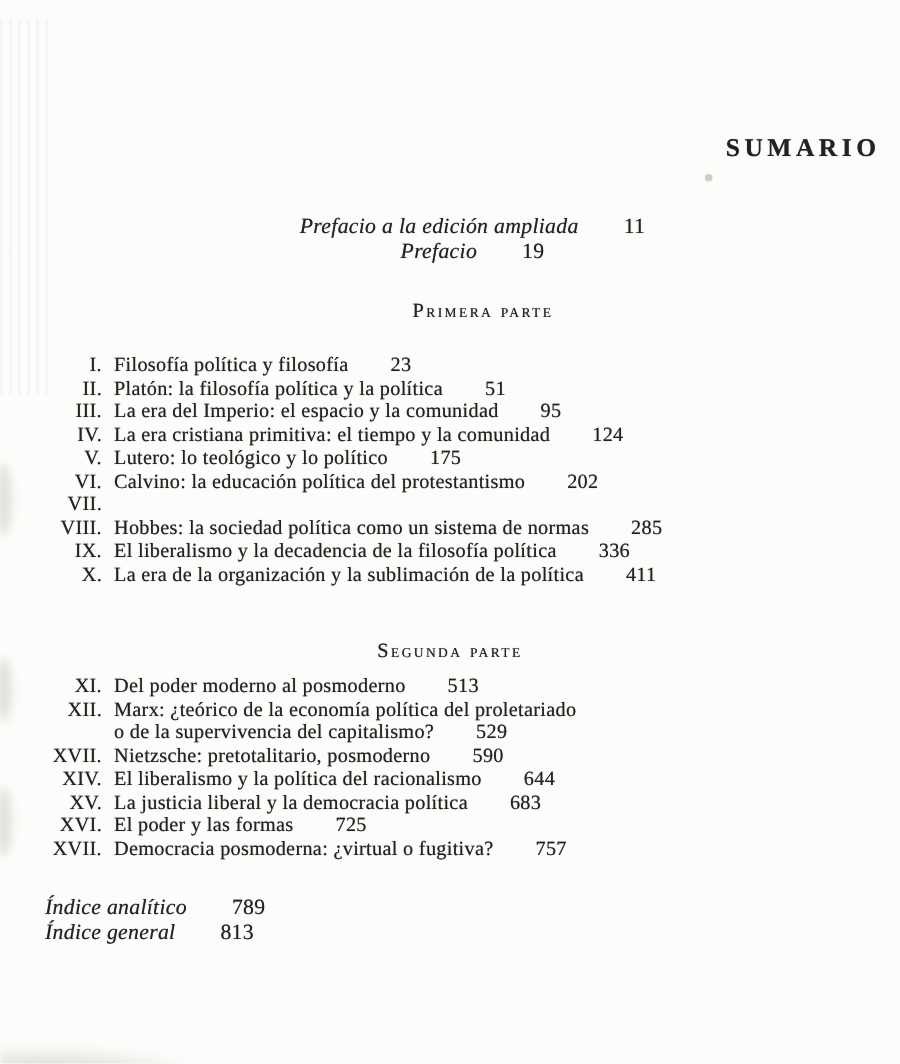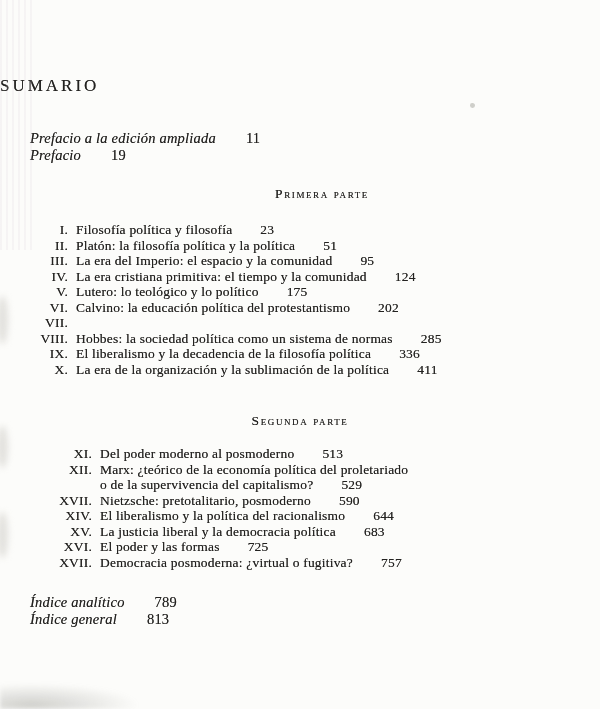--- a/index.html
+++ b/index.html
@@ -43,50 +43,50 @@
   .speck {
     position: absolute; left: 470px; top: 103px;
     width: 5px; height: 5px;
     background: #a9a9a2; border-radius: 45% 55% 50% 50%;
     opacity: 0.55;
     pointer-events: none;
   }
 
   
   .title {
-    margin: 0;
+    margin: 13px;
     padding-top: 76px;
-    text-align: left;
+    text-align: right;
     font-size: 17px;
     line-height: 20px;
-    font-weight: normal;
+    font-weight: bold;
     letter-spacing: 3px;
   }
-  .front-matter { margin-top: 34px; }
+  .front-matter { margin-top: 34px; text-align: center; }
   .back-matter  { margin-top: 24px; }
   .fm-line {
     padding-left: 30px;
     font-style: italic;
     font-size: 14.5px;
     line-height: 17px;
     letter-spacing: 0.2px;
   }
   .fm-line .page-num { font-style: normal; margin-left: 30px; }
 
   .part-heading {
     text-align: center;
     font-variant: small-caps;
     font-size: 13.5px;
     line-height: 15px;
     letter-spacing: 1.6px;
   }
   .part-first  .part-heading { margin-top: 22px; padding-left: 44px; }
   .part-second .part-heading { margin-top: 36px; }
   .part-first  .entries { margin-top: 21px; }
-  .part-second .entries { margin-top: 18px; padding-left: 24px; }
+  .part-second .entries { margin-top: 8px; }
 
   .entry {
     display: flex;
     align-items: flex-start;
     font-size: 13.5px;
     line-height: 15.5px;
     letter-spacing: 0.2px;
   }
   .numeral {
     flex: 0 0 68px;

